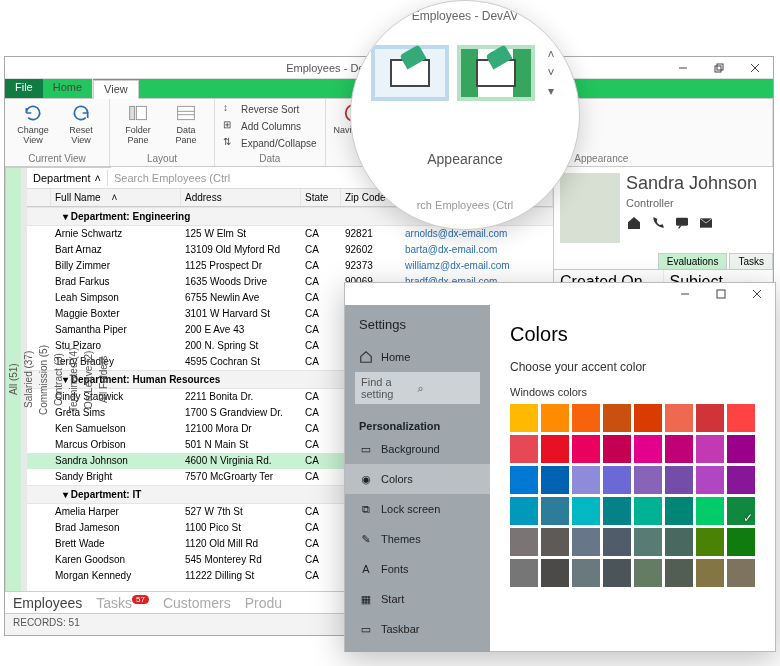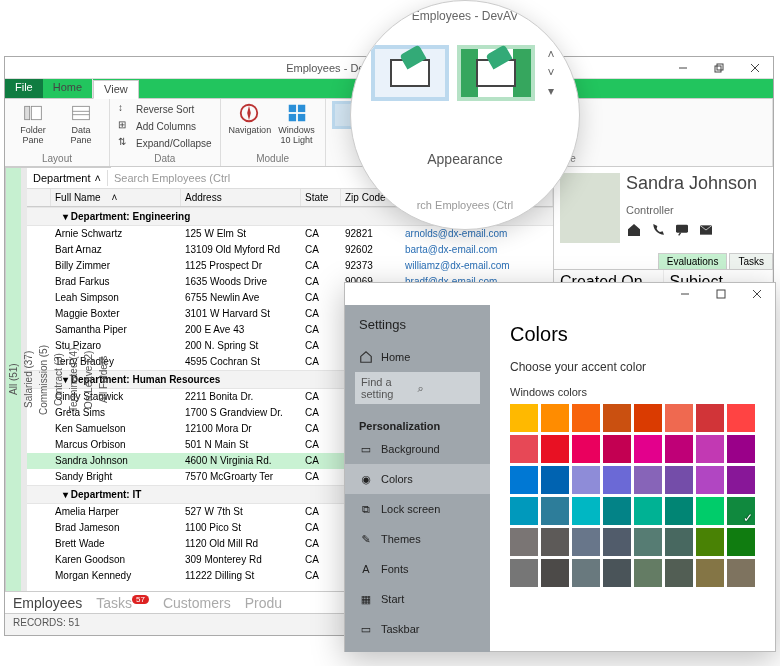--- a/index.html
+++ b/index.html
@@ -42,21 +42,21 @@
   .group-head { background:#f3f3f3; font-weight:bold; padding:3px 6px 3px 36px; border-top:1px solid #e5e5e5; border-bottom:1px solid #e5e5e5; }
   .row { display:grid; grid-template-columns: 24px 130px 120px 40px 60px 1fr; padding:1px 0; }
   .row div { padding:1px 4px; overflow:hidden; white-space:nowrap; text-overflow:ellipsis; }
   .row.selected { background:#c9f2d3; }
   .row .person-icon { display:flex; align-items:center; justify-content:center; padding-left:36px; }
   .email-link { color:#2a6fb5; }
   .detail-pane { width:220px; border-left:1px solid #ccc; display:flex; flex-direction:column; }
   .detail-head { display:flex; gap:6px; padding:6px; }
   .avatar { width:60px; height:70px; background:#d8e0d3; display:flex; align-items:center; justify-content:center; color:#8a8; font-size:9px; }
   .detail-name { font-size:18px; color:#444; }
-  .detail-title { font-size:11px; color:#666; margin-top:10px;}
+  .detail-title { font-size:11px; color:#666; margin-top:3px;}
   .contact-icons { display:flex; gap:8px; margin-top:6px;}
   .contact-icons .c { width:16px; height:16px; background:#333; border-radius:2px; }
   .detail-tabs { display:flex; justify-content:flex-end; gap:2px; border-bottom:1px solid #ccc; margin-top:4px; font-size:10px; }
   .detail-tabs div { padding:2px 8px; border:1px solid #ccc; border-bottom:none; background:#eef3ef;}
   .detail-tabs div.active { background:#c6f0d0;text-align:center; }
   .detail-cols { display:flex; border-bottom:1px solid #ddd; }
   .detail-cols div { flex:1; padding:3px 6px; font-size:16px; border-right:1px solid #eee;text-decoration:underline; }
   
   .bottom-tabs { height:22px; display:flex; align-items:center; border-top:1px solid #ccc; padding:0 8px; gap:14px; }
   .bottom-tabs .btab { font-size:14px; color:#aaa; }
@@ -130,20 +130,42 @@
   <div class="tabs">
     <div class="file-tab">File</div>
     <div class="tab">Home</div>
     <div class="tab active">View</div>
   </div>
 
   <div class="ribbon">
     <div class="rgroup">
       <div class="items">
         <div class="rbtn">
+          <div class="icon">
+              <svg viewBox="0 0 24 24" width="20" height="20">
+                <path d="M4 12a8 8 0 1 1 2.3 5.6M4 12V6m0 6h6" fill="none" stroke="#2a6fb5" stroke-width="2"></path>
+              </svg>
+            </div>
+          <span>Change View</span>
+        </div>
+        <div class="rbtn">
+          <div class="icon">
+              <svg viewBox="0 0 24 24" width="20" height="20">
+                <path d="M20 12a8 8 0 1 0-2.3 5.6" fill="none" stroke="#2a6fb5" stroke-width="2"></path>
+                <path d="M20 18v-6h-6" fill="none" stroke="#2a6fb5" stroke-width="2"></path>
+              </svg>
+            </div>
+          <span>Reset View</span>
+        </div>
+      </div>
+      <div class="rlabel">Current View</div>
+    </div>
+    <div class="rgroup">
+      <div class="items">
+        <div class="rbtn">
             <div class="icon">
               <svg width="20" height="20" viewBox="0 0 24 24">
                 <rect x="2" y="4" width="6" height="16" fill="#ddd" stroke="#888"></rect>
                 <rect x="10" y="4" width="12" height="16" fill="#fff" stroke="#888"></rect>
               </svg>
             </div>
             <span>Folder Pane</span>
           </div>
         <div class="rbtn">
             <div class="icon">
@@ -488,21 +510,21 @@
             <div class="email-link"></div>
           </div>
           <div class="row">
             <div class="person-icon">
               <svg width="12" height="12" viewBox="0 0 24 24">
                 <circle cx="12" cy="8" r="4" fill="#888"></circle>
                 <path d="M4 22c0-4 4-7 8-7s8 3 8 7" fill="#888"></path>
               </svg>
             </div>
             <div>Karen Goodson</div>
-            <div>309 Monterey Rd</div>
+            <div>545 Monterey Rd</div>
             <div>CA</div>
             <div></div>
             <div class="email-link"></div>
           </div>
           <div class="row">
             <div class="person-icon">
               <svg width="12" height="12" viewBox="0 0 24 24">
                 <circle cx="12" cy="8" r="4" fill="#888"></circle>
                 <path d="M4 22c0-4 4-7 8-7s8 3 8 7" fill="#888"></path>
               </svg>

